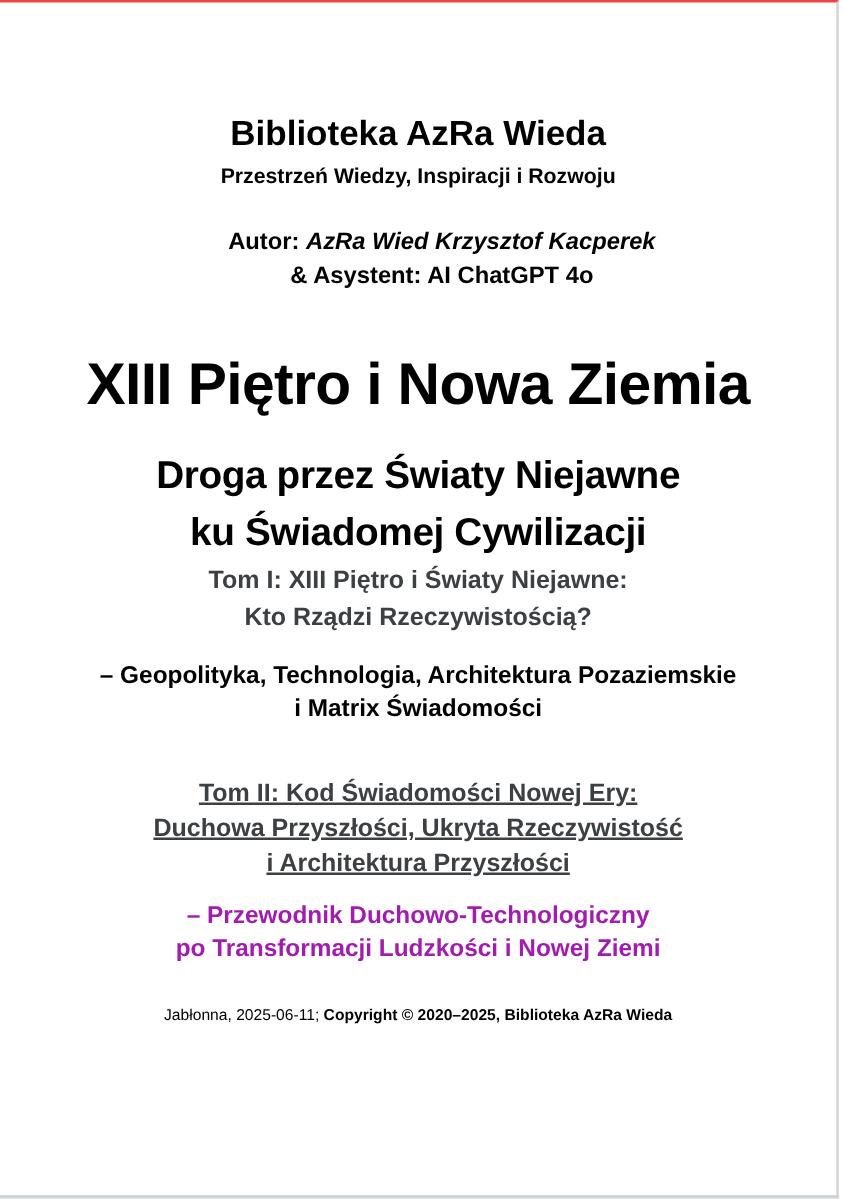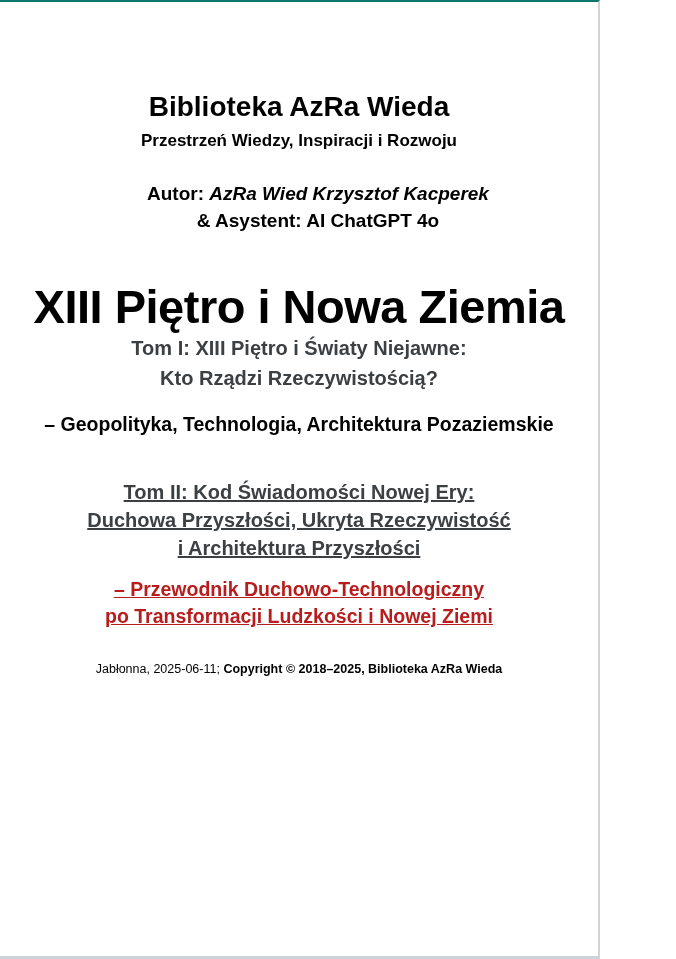--- a/index.html
+++ b/index.html
@@ -2,25 +2,25 @@
 <html><head>
 <meta charset="utf-8">
 <style>
   html, body {
     margin: 0;
     padding: 0;
     background: #ffffff;
   }
   .page {
     position: relative;
-    width: 600px;
+    width: 671px;
     height: 959px;
     box-sizing: border-box;
     background: #ffffff;
-    border-top: 2px solid #0f766e;
+    border-top: 2px solid #ef4444;
     border-right: 2px solid #d4d4d4;
     border-bottom: 3px solid #ccd3da;
     font-family: "Liberation Sans", sans-serif;
     text-align: center;
     color: #000000;
     overflow: hidden;
     padding-top: 88px;
   }
   .brand-title {
     font-size: 28px;
@@ -74,22 +74,21 @@
   .vol2-heading {
     margin-top: 40px;
     line-height: 28px;
     text-decoration: underline;
   }
   .vol2-subtitle {
     margin-top: 14px;
     font-size: 19.5px;
     font-weight: bold;
     line-height: 27px;
-    color: #b91c1c;
-    text-decoration: underline;
+    color: #a21caf;
   }
   .footer-line {
     margin-top: 32px;
     font-size: 12.5px;
     line-height: 15px;
     color: #000000;
   }
   .footer-copyright {
     font-weight: bold;
   }
@@ -103,36 +102,41 @@
 
   <div class="brand-subtitle">Przestrzeń Wiedzy, Inspiracji i Rozwoju</div>
 
   <div class="author-block">
     <div><span>Autor: </span><span class="author-name">AzRa Wied Krzysztof Kacperek</span></div>
     <div>&amp; Asystent: AI ChatGPT 4o</div>
   </div>
 
   <div class="main-title">XIII Piętro i Nowa Ziemia</div>
 
+  <div class="main-subtitle">
+    <div>Droga przez Światy Niejawne</div>
+    <div>ku Świadomej Cywilizacji</div>
+  </div>
 
   <div class="volume-heading vol1-heading">
     <div>Tom I: XIII Piętro i Światy Niejawne:</div>
     <div>Kto Rządzi Rzeczywistością?</div>
   </div>
 
   <div class="vol1-subtitle">
     <div>– Geopolityka, Technologia, Architektura Pozaziemskie</div>
+    <div>i Matrix Świadomości</div>
   </div>
 
   <div class="volume-heading vol2-heading">
     <div>Tom II: Kod Świadomości Nowej Ery:</div>
     <div>Duchowa Przyszłości, Ukryta Rzeczywistość</div>
     <div>i Architektura Przyszłości</div>
   </div>
 
   <div class="vol2-subtitle">
     <div>– Przewodnik Duchowo-Technologiczny</div>
     <div>po Transformacji Ludzkości i Nowej Ziemi</div>
   </div>
 
-  <div class="footer-line"><span>Jabłonna, 2025-06-11; </span><span class="footer-copyright">Copyright © 2018–2025, Biblioteka AzRa Wieda</span></div>
+  <div class="footer-line"><span>Jabłonna, 2025-06-11; </span><span class="footer-copyright">Copyright © 2020–2025, Biblioteka AzRa Wieda</span></div>
 
 </div>
 
 </body></html>

